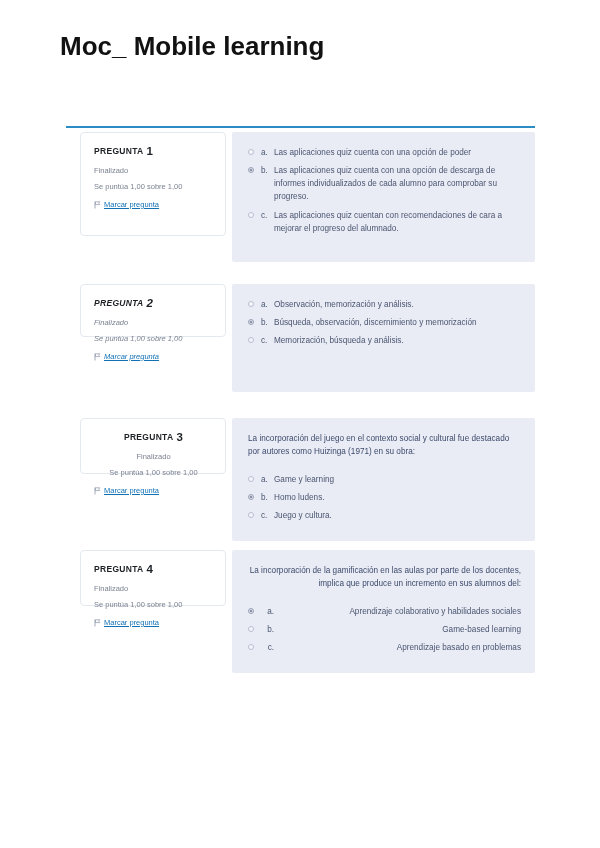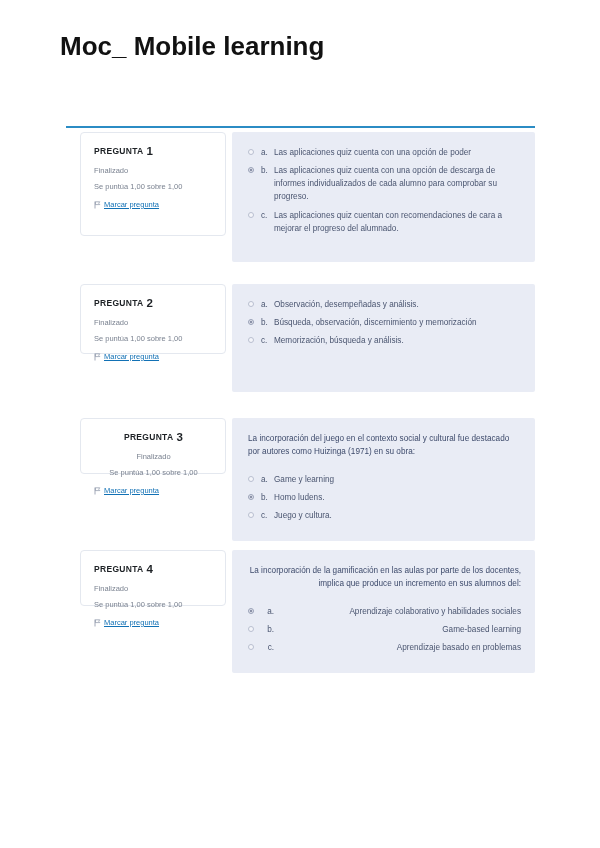--- a/index.html
+++ b/index.html
@@ -211,40 +211,40 @@
               </li>
               <li class="answer">
                 <span class="radio"></span>
                 <span class="ans-letter">c.</span>
                 <span class="ans-text">Las aplicaciones quiz cuentan con recomendaciones de cara a mejorar el progreso del alumnado.</span>
               </li>
             </ul>
           </div>
         </div>
         <div class="question-block" style="top: 158px; height: 108px;">
-          <div class="q-info" style="height: 70px;">
+          <div class="q-info" style="height: 53px; font-style: italic;">
             <div class="q-info-number"><span>PREGUNTA</span><span class="num">2</span></div>
             <div class="q-info-state">Finalizado</div>
             <div class="q-info-grade">Se puntúa 1,00 sobre 1,00</div>
             <div class="q-flag">
               <span class="flag-icon">
                 <svg width="7" height="8" viewBox="0 0 7 8">
                   <path d="M1 0.5 V7.5" stroke="#8a93a6" stroke-width="0.8" fill="none"></path>
                   <path d="M1.4 0.8 H5.8 L4.6 2.2 L5.8 3.6 H1.4 Z" fill="none" stroke="#8a93a6" stroke-width="0.7"></path>
                 </svg>
               </span>
               <span class="q-flag-label">Marcar pregunta</span>
             </div>
           </div>
           <div class="q-body" style="top: 0px; min-height: 108px;">
             <ul class="answers">
               <li class="answer">
                 <span class="radio"></span>
                 <span class="ans-letter">a.</span>
-                <span class="ans-text">Observación, desempeñadas y análisis.</span>
+                <span class="ans-text">Observación, memorización y análisis.</span>
               </li>
               <li class="answer">
                 <span class="radio selected"></span>
                 <span class="ans-letter">b.</span>
                 <span class="ans-text">Búsqueda, observación, discernimiento y memorización</span>
               </li>
               <li class="answer">
                 <span class="radio"></span>
                 <span class="ans-letter">c.</span>
                 <span class="ans-text">Memorización, búsqueda y análisis.</span>

